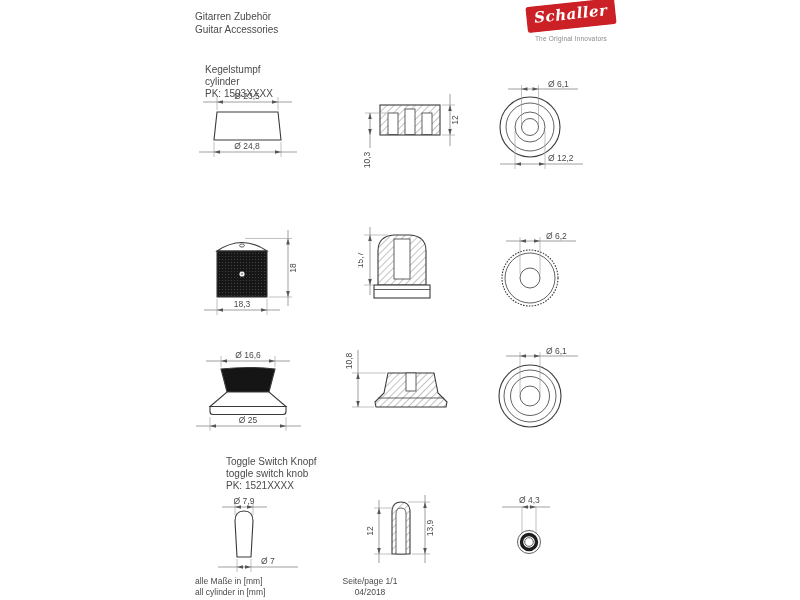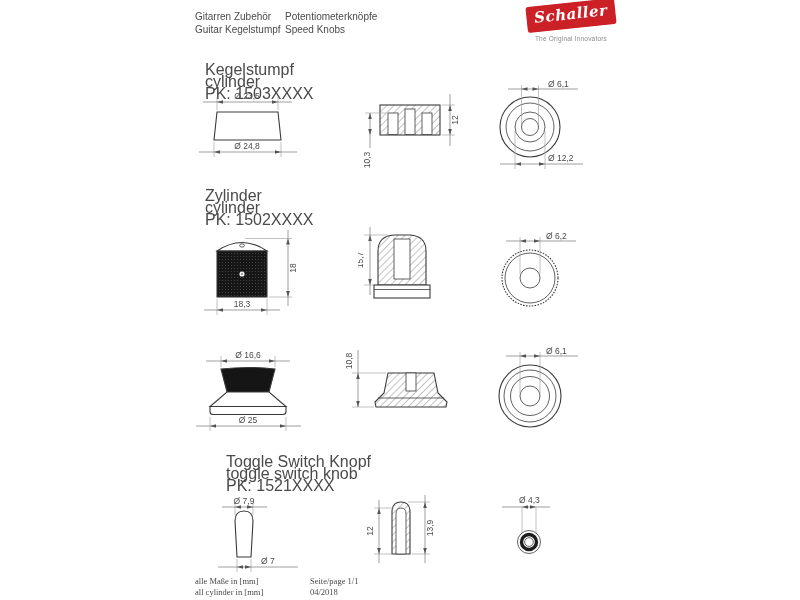--- a/index.html
+++ b/index.html
@@ -1,21 +1,21 @@
 <!DOCTYPE html>
 <html><head>
 <meta charset="utf-8">
 <style>
   html,body{margin:0;padding:0;background:#fff;}
   .page{position:relative;width:800px;height:600px;background:#fff;overflow:hidden;
         font-family:"Liberation Sans","DejaVu Sans",sans-serif;color:#4a4a4a;}
   .hdr-block{position:absolute;top:10px;font-size:10px;line-height:13px;}
-  .sec-label{position:absolute;font-size:16px;line-height:12px;}
-  .footer-block{position:absolute;top:576px;font-size:8.5px;line-height:10.5px;font-family:Liberation Serif, serif;}
-  .footer-block.center{}
+  .sec-label{position:absolute;font-size:10px;line-height:12px;}
+  .footer-block{position:absolute;top:576px;font-size:8.5px;line-height:10.5px;}
+  .footer-block.center{text-align:center;}
   .logo{position:absolute;left:527px;top:3px;width:88px;}
   .logo-box{background:#cb2026;transform:rotate(-6deg);border-radius:2px;
             padding:2px 6px 5px;text-align:center;box-shadow:0 0 0 0.5px #cb2026;}
   .logo-script{color:#fff;font-family:"DejaVu Serif","Liberation Serif",serif;
                font-style:italic;font-weight:bold;font-size:15px;letter-spacing:.5px;}
   .logo-tagline{margin-top:7px;font-size:6.5px;color:#8a8a8a;text-align:center;letter-spacing:.2px;}
   .drawing{position:absolute;}
   svg text{font-size:8.5px;fill:#4a4a4a;stroke:none;font-family:"Liberation Sans","DejaVu Sans",sans-serif;}
   .s1{stroke:#3a3a3a;stroke-width:1.1;}
   .s2{stroke:#3a3a3a;stroke-width:0.8;}
@@ -36,25 +36,21 @@
       </pattern>
       <pattern id="knurl" width="3" height="3" patternUnits="userSpaceOnUse">
         <rect width="3" height="3" fill="#161616"></rect>
         <circle cx="1.5" cy="1.5" r="0.55" fill="#4a4a4a"></circle>
       </pattern>
     </defs>
   </svg>
 
   <div class="hdr-block" style="left:195px">
     <div>Gitarren Zubehör</div>
-    <div>Guitar Kegelstumpf</div>
-  </div>
-  <div class="hdr-block" style="left:285px">
-    <div>Potentiometerknöpfe</div>
-    <div>Speed Knobs</div>
+    <div>Guitar Accessories</div>
   </div>
   <div class="logo">
     <div class="logo-box">
       <span class="logo-script">Schaller</span>
     </div>
     <div class="logo-tagline">The Original Innovators</div>
   </div>
 
   <div class="sec-label" style="left:205px;top:64px">
     <div>Kegelstumpf</div>
@@ -120,25 +116,20 @@
     <g>
       <line class="ext" x1="37" y1="56" x2="37" y2="94"></line>
         <line class="ext" x1="67" y1="56" x2="67" y2="94"></line>
       <line class="dim" x1="22" y1="89" x2="105" y2="89"></line>
       <polygon class="arr" points="37,89 43,87.2 43,90.8"></polygon>
         <polygon class="arr" points="67,89 61,87.2 61,90.8"></polygon>
       <text x="70" y="86">Ø 12,2</text>
     </g>
   </svg>
 
-  <div class="sec-label" style="left:205px;top:190px">
-    <div>Zylinder</div>
-    <div>cylinder</div>
-    <div>PK: 1502XXXX</div>
-  </div>
 
   <svg class="drawing" style="left:200px;top:225px" width="120" height="95" viewBox="0 0 120 95">
     <path class="s1" fill="#fff" d="M17,26 Q42,9 67,26 Z"></path>
     <ellipse class="s2" fill="none" cx="42" cy="20.5" rx="2.4" ry="1.6"></ellipse>
     <rect class="s1" fill="url(#knurl)" x="17" y="26" width="50" height="46"></rect>
     <circle cx="42" cy="49" r="2.6" fill="#f2f2f2"></circle>
     <circle cx="42" cy="49" r="1" fill="#8a8a8a"></circle>
     <g>
       <line class="ext" x1="45" y1="13.5" x2="92" y2="13.5"></line>
         <line class="ext" x1="69" y1="72" x2="92" y2="72"></line>

